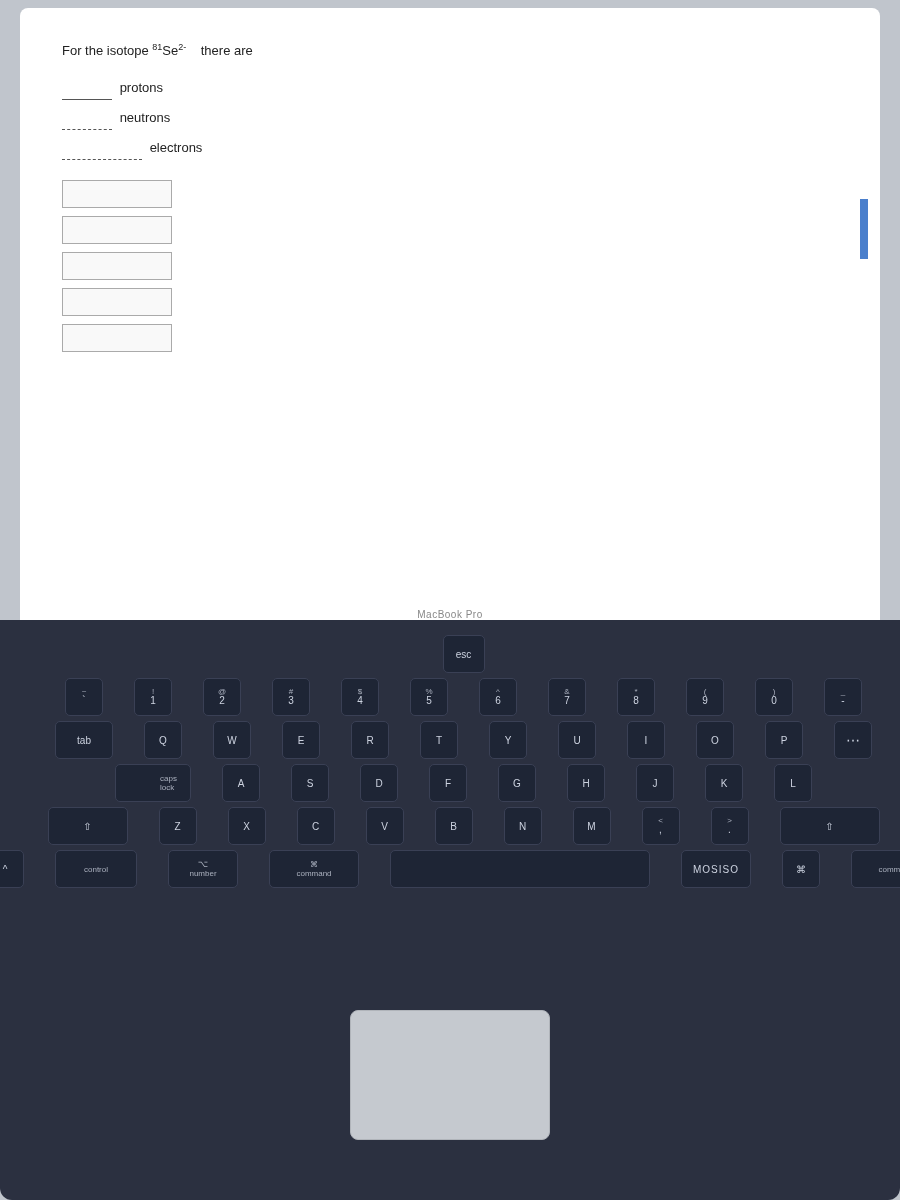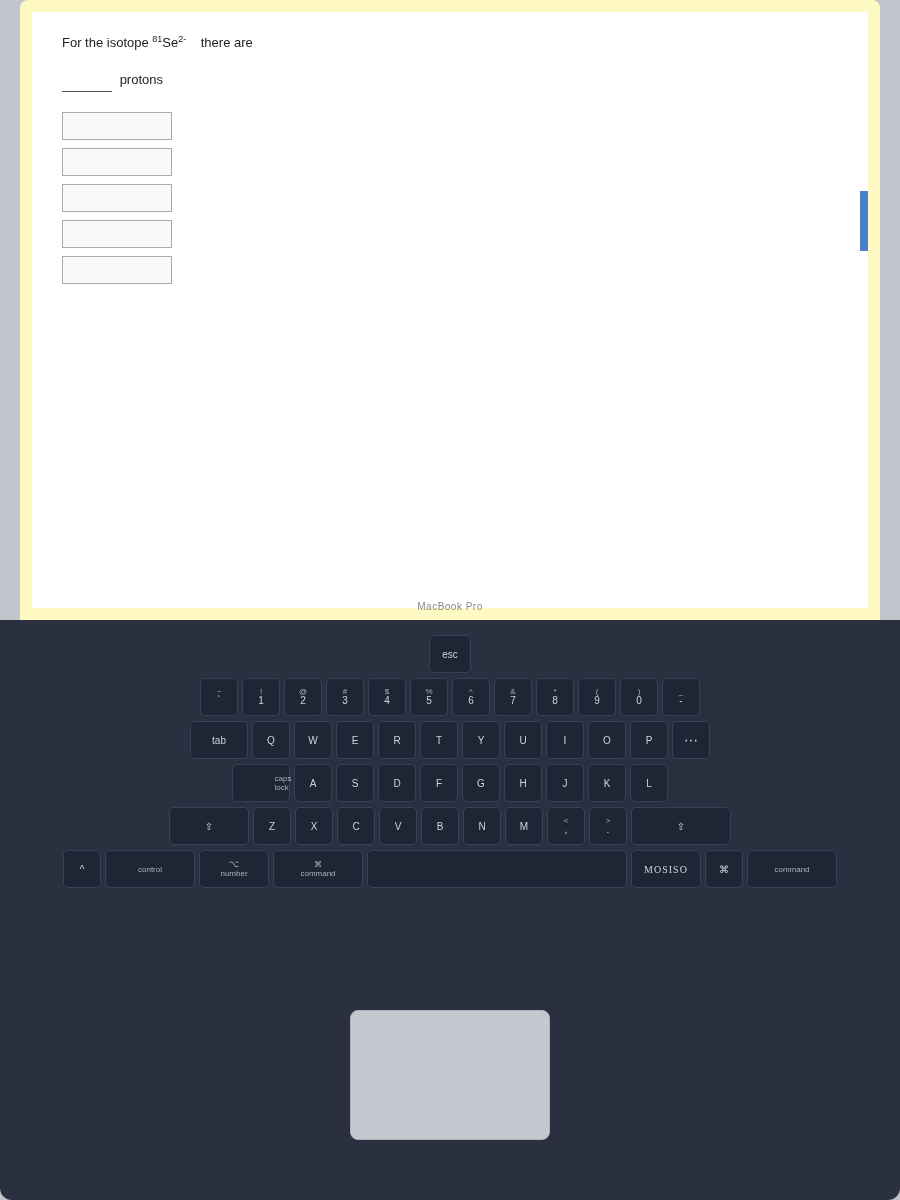--- a/index.html
+++ b/index.html
@@ -18,25 +18,25 @@
       top: 0;
       left: 0;
       right: 0;
       bottom: 0;
       background: #c0c5cc;
     }
 
     
     .screen-bezel {
       position: absolute;
-      top: 0;
+      top: 8px;
       left: 20px;
       right: 20px;
       height: 620px;
-      background: #fef9c3;
+      background: #ffffff;
       border-radius: 8px 8px 0 0;
       padding: 12px;
     }
 
     
     .screen {
       position: absolute;
       top: 12px;
       left: 12px;
       right: 12px;
@@ -122,66 +122,66 @@
       color: #cdd3e0;
       font-size: 10px;
       font-weight: 500;
       display: flex;
       flex-direction: column;
       align-items: center;
       justify-content: center;
       cursor: pointer;
       position: relative;
       min-height: 38px;
+      margin-left: 27px;
     }
 
     .key .key-top {
       font-size: 8px;
       color: #aab0be;
       line-height: 1;
     }
 
     .key .key-bottom {
       font-size: 10px;
       color: #cdd3e0;
       line-height: 1;
     }
 
     .key-single {
       width: 38px;
     }
 
     .key-wider {
       width: 70px;
-      font-family: Liberation Serif, serif;
     }
 
     .key-tab {
       width: 58px;
     }
 
     .key-caps {
-      width: 58px;
+      width: 76px;
       padding-left: 44px;
     }
 
     .key-shift-left {
       width: 80px;
     }
 
     .key-shift-right {
       width: 100px;
     }
 
     .key-space {
       width: 260px;
     }
 
     .key-control {
-      width: 90px;
+      width: 82px;
     }
 
     .key-option {
       width: 70px;
     }
 
     .key-command {
       width: 90px;
     }
 
@@ -241,20 +241,28 @@
           <sup>81</sup>Se<sup>2-</sup>
           &nbsp;&nbsp;
           <span>there are</span>
         </div>
 
         <div style="margin-top: 16px;">
           <div class="question-text">
             <span style="border-bottom:1px solid #555; display:inline-block; width:50px; margin-right:4px;">&nbsp;</span>
             <span>protons</span>
           </div>
+          <div class="question-text">
+            <span style="border-bottom:1px dashed #555; display:inline-block; width:50px; margin-right:4px;">&nbsp;</span>
+            <span>neutrons</span>
+          </div>
+          <div class="question-text">
+            <span style="border-bottom:1px dashed #555; display:inline-block; width:80px; margin-right:4px;">&nbsp;</span>
+            <span>electrons</span>
+          </div>
         </div>
 
         <div class="answer-boxes">
           <input type="text" class="answer-box" style="">
           <input type="text" class="answer-box" style="">
           <input type="text" class="answer-box" style="">
           <input type="text" class="answer-box" style="">
           <input type="text" class="answer-box" style="">
         </div>
 

